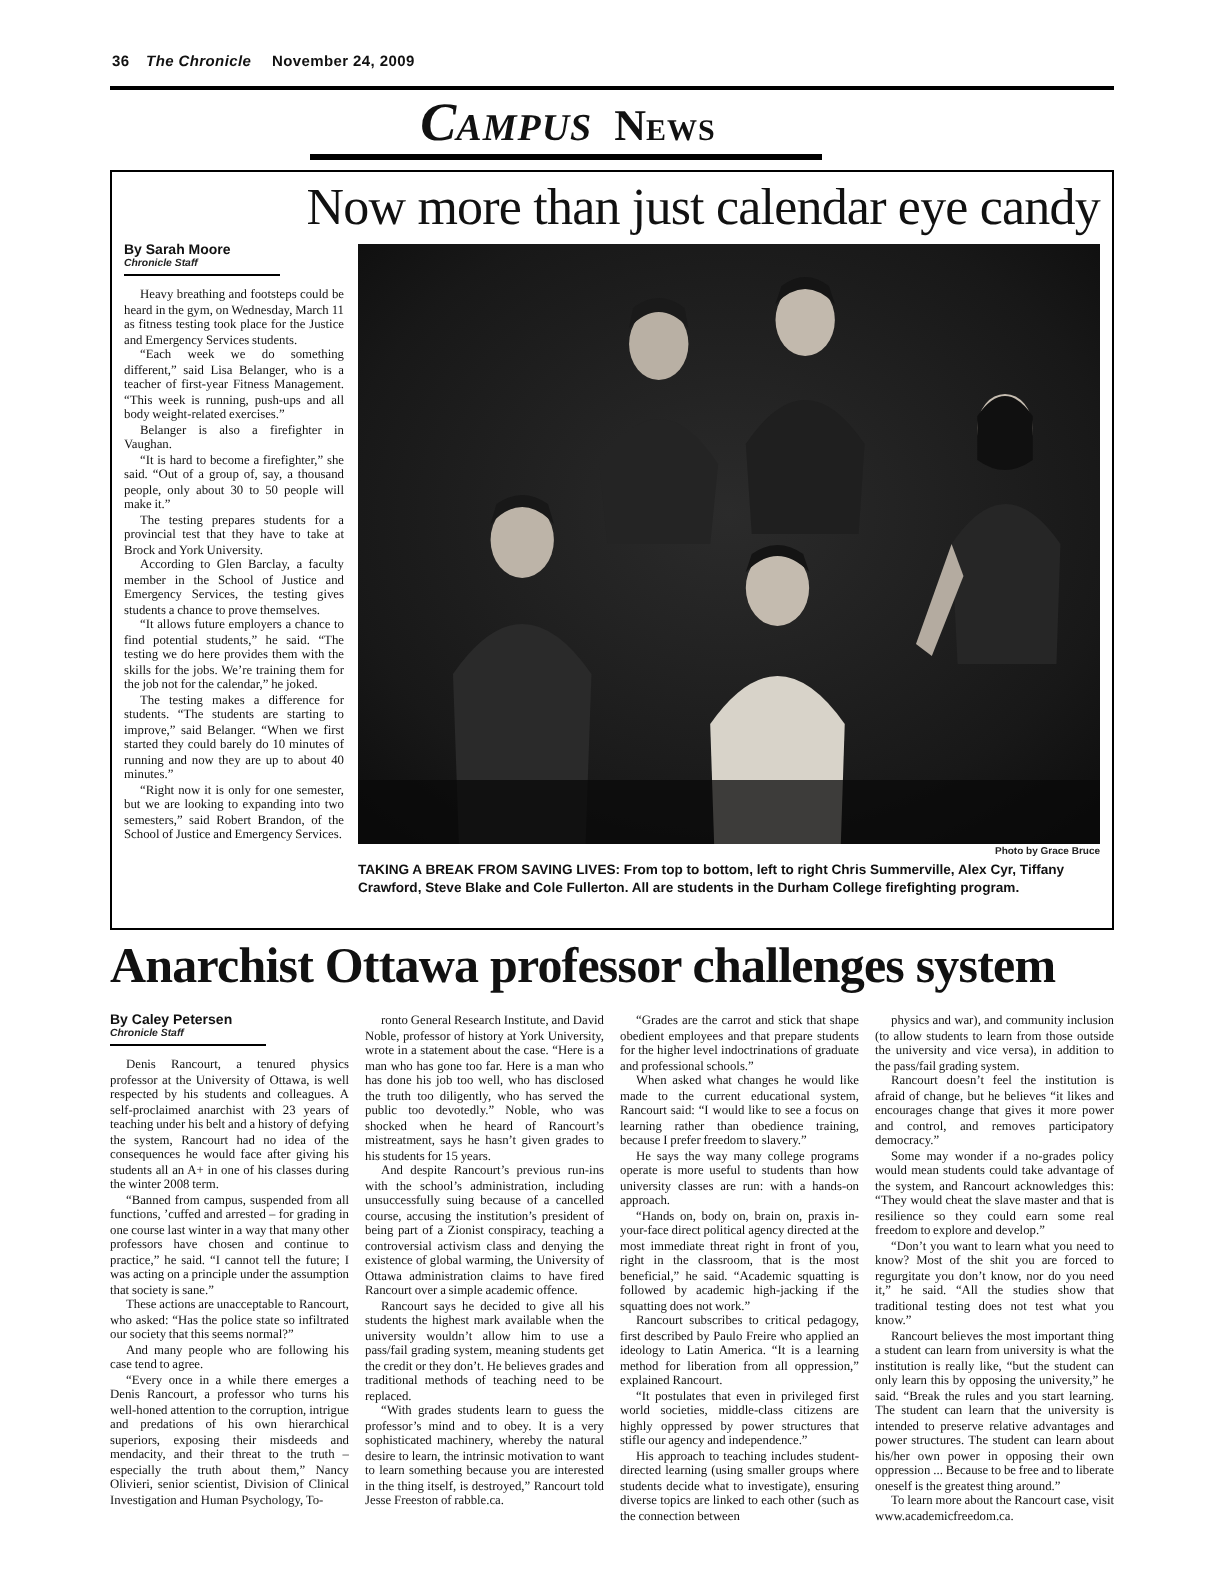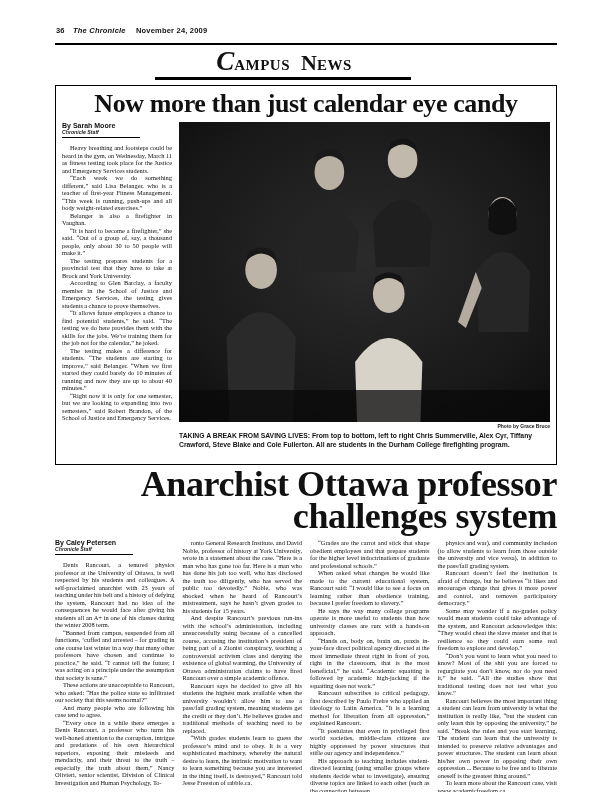--- a/index.html
+++ b/index.html
@@ -10,29 +10,29 @@
   
   .folio { position: absolute; left: 56px; top: 26px; font-family: "Liberation Sans", sans-serif;
            font-size: 7.5px; font-weight: bold; letter-spacing: .2px; }
   .folio .pub { font-style: italic; margin: 0 8px 0 6px; }
   .toprule { position: absolute; left: 55px; top: 43px; width: 502px; height: 2px; background: #000; }
 
   
   .masthead { position: absolute; left: 33px; top: 46px; width: 502px; text-align: center;
               font-family: "Liberation Serif", serif; white-space: nowrap; }
   .masthead .c1 { font-size: 27px; font-style: italic; font-weight: bold; }
-  .masthead .r1 { font-size: 15px; font-weight: bold; letter-spacing: .5px; margin-top: 16px; }
+  .masthead .r1 { font-size: 19px; font-style: italic; font-weight: bold; letter-spacing: .5px; margin-top: 16px; }
   .masthead .c2 { font-size: 22px; font-weight: bold; margin-left: 7px; }
   .masthead .r2 { font-size: 15px; font-weight: bold; letter-spacing: .5px; }
   .mastrule { position: absolute; left: 155px; top: 77px; width: 256px; height: 2.5px; background: #000; }
 
   
   .article1 { position: absolute; left: 55px; top: 85px; width: 502px; height: 380px;
               border: 1.5px solid #000; padding: 3px 6px; overflow: hidden; }
-  .headline1 { font-size: 26px; font-weight: bold; text-align: center; letter-spacing: -0.4px;
+  .headline1 { font-size: 26px; font-weight: normal; text-align: right; letter-spacing: -0.4px;
                line-height: 30px; margin-bottom: 3px; }
   .a1-body { display: flex; gap: 7px; }
   .a1-col { width: 110px; flex: 0 0 110px; }
 
   .byline-block { border-bottom: 1.5px solid #000; width: 78px; padding-bottom: 2px; margin-bottom: 6px; }
   .byline { font-family: "Liberation Sans", sans-serif; font-size: 7px; font-weight: bold; }
   .byline-title { font-family: "Liberation Sans", sans-serif; font-size: 5.2px; font-weight: bold;
                   font-style: italic; color: #222; }
 
   .bodytext p { font-size: 6.4px; line-height: 7.5px; text-align: justify; text-indent: 8px;
@@ -41,21 +41,21 @@
   .a1-photo-wrap { flex: 1; }
   .photo { width: 100%; height: 300px; background: #161616; }
   .photo svg { display: block; width: 100%; height: 100%; }
   .credit { text-align: right; font-family: "Liberation Sans", sans-serif; font-size: 5px;
             font-weight: bold; margin: 1px 0 3px; color: #222; }
   .caption { font-family: "Liberation Sans", sans-serif; font-size: 6.8px; line-height: 8.6px;
              font-weight: bold; text-align: left; }
 
   
   .article2 { position: absolute; left: 55px; top: 468px; width: 502px; }
-  .headline2 { font-size: 36px; font-weight: bold; text-align: right; letter-spacing: -0.4px;
+  .headline2 { font-size: 25px; font-weight: bold; text-align: left; letter-spacing: -0.4px;
                line-height: 32px; margin-bottom: 7px; }
   .a2-cols { display: flex; gap: 8px; height: 256px; overflow: hidden; }
   .a2-col { flex: 1 1 0; }
 </style>
 </head>
 <body>
 
 <div id="page">
 
   <div class="folio">

